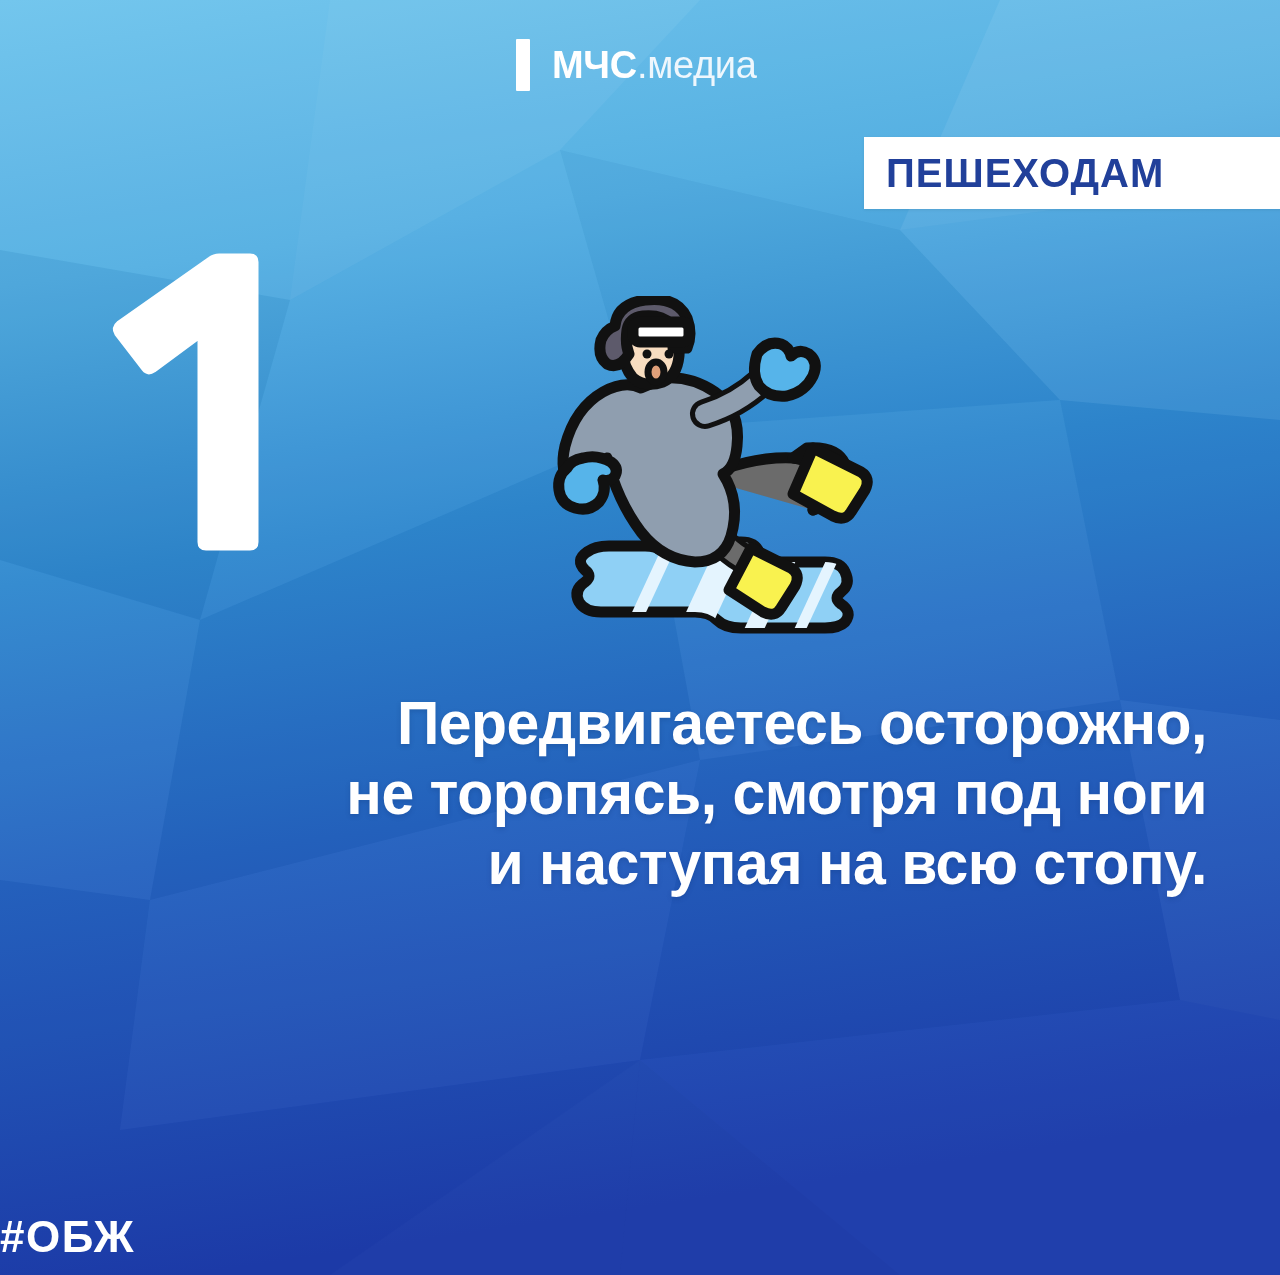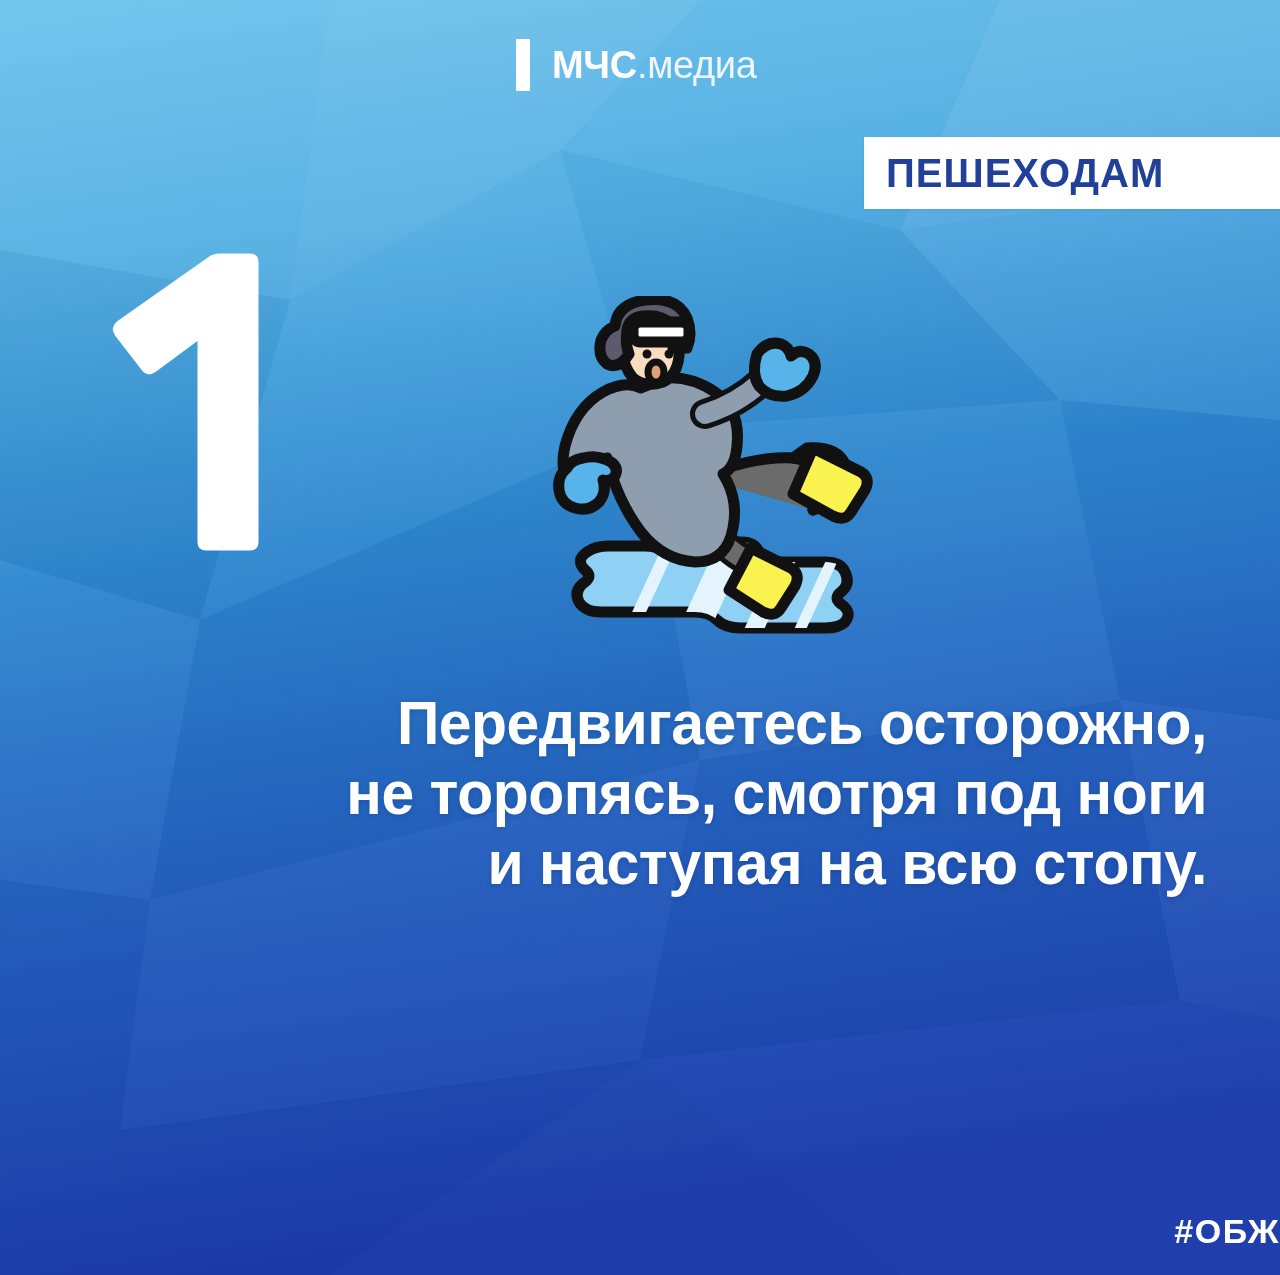--- a/index.html
+++ b/index.html
@@ -121,23 +121,23 @@
     display: block;
     white-space: nowrap;
   }
 
   
   .hashtag {
     position: absolute;
     left: 0;
     right: 0;
     top: 1212px;
-    text-align: right;
+    text-align: left;
     color: #ffffff;
-    font-size: 34px;
+    font-size: 44px;
     font-weight: 600;
     letter-spacing: 1.5px;
   }
 </style>
 </head>
 <body>
 
 <div class="poster">
 
   <svg class="bg-layer" viewBox="0 0 1280 1275" preserveAspectRatio="none">

